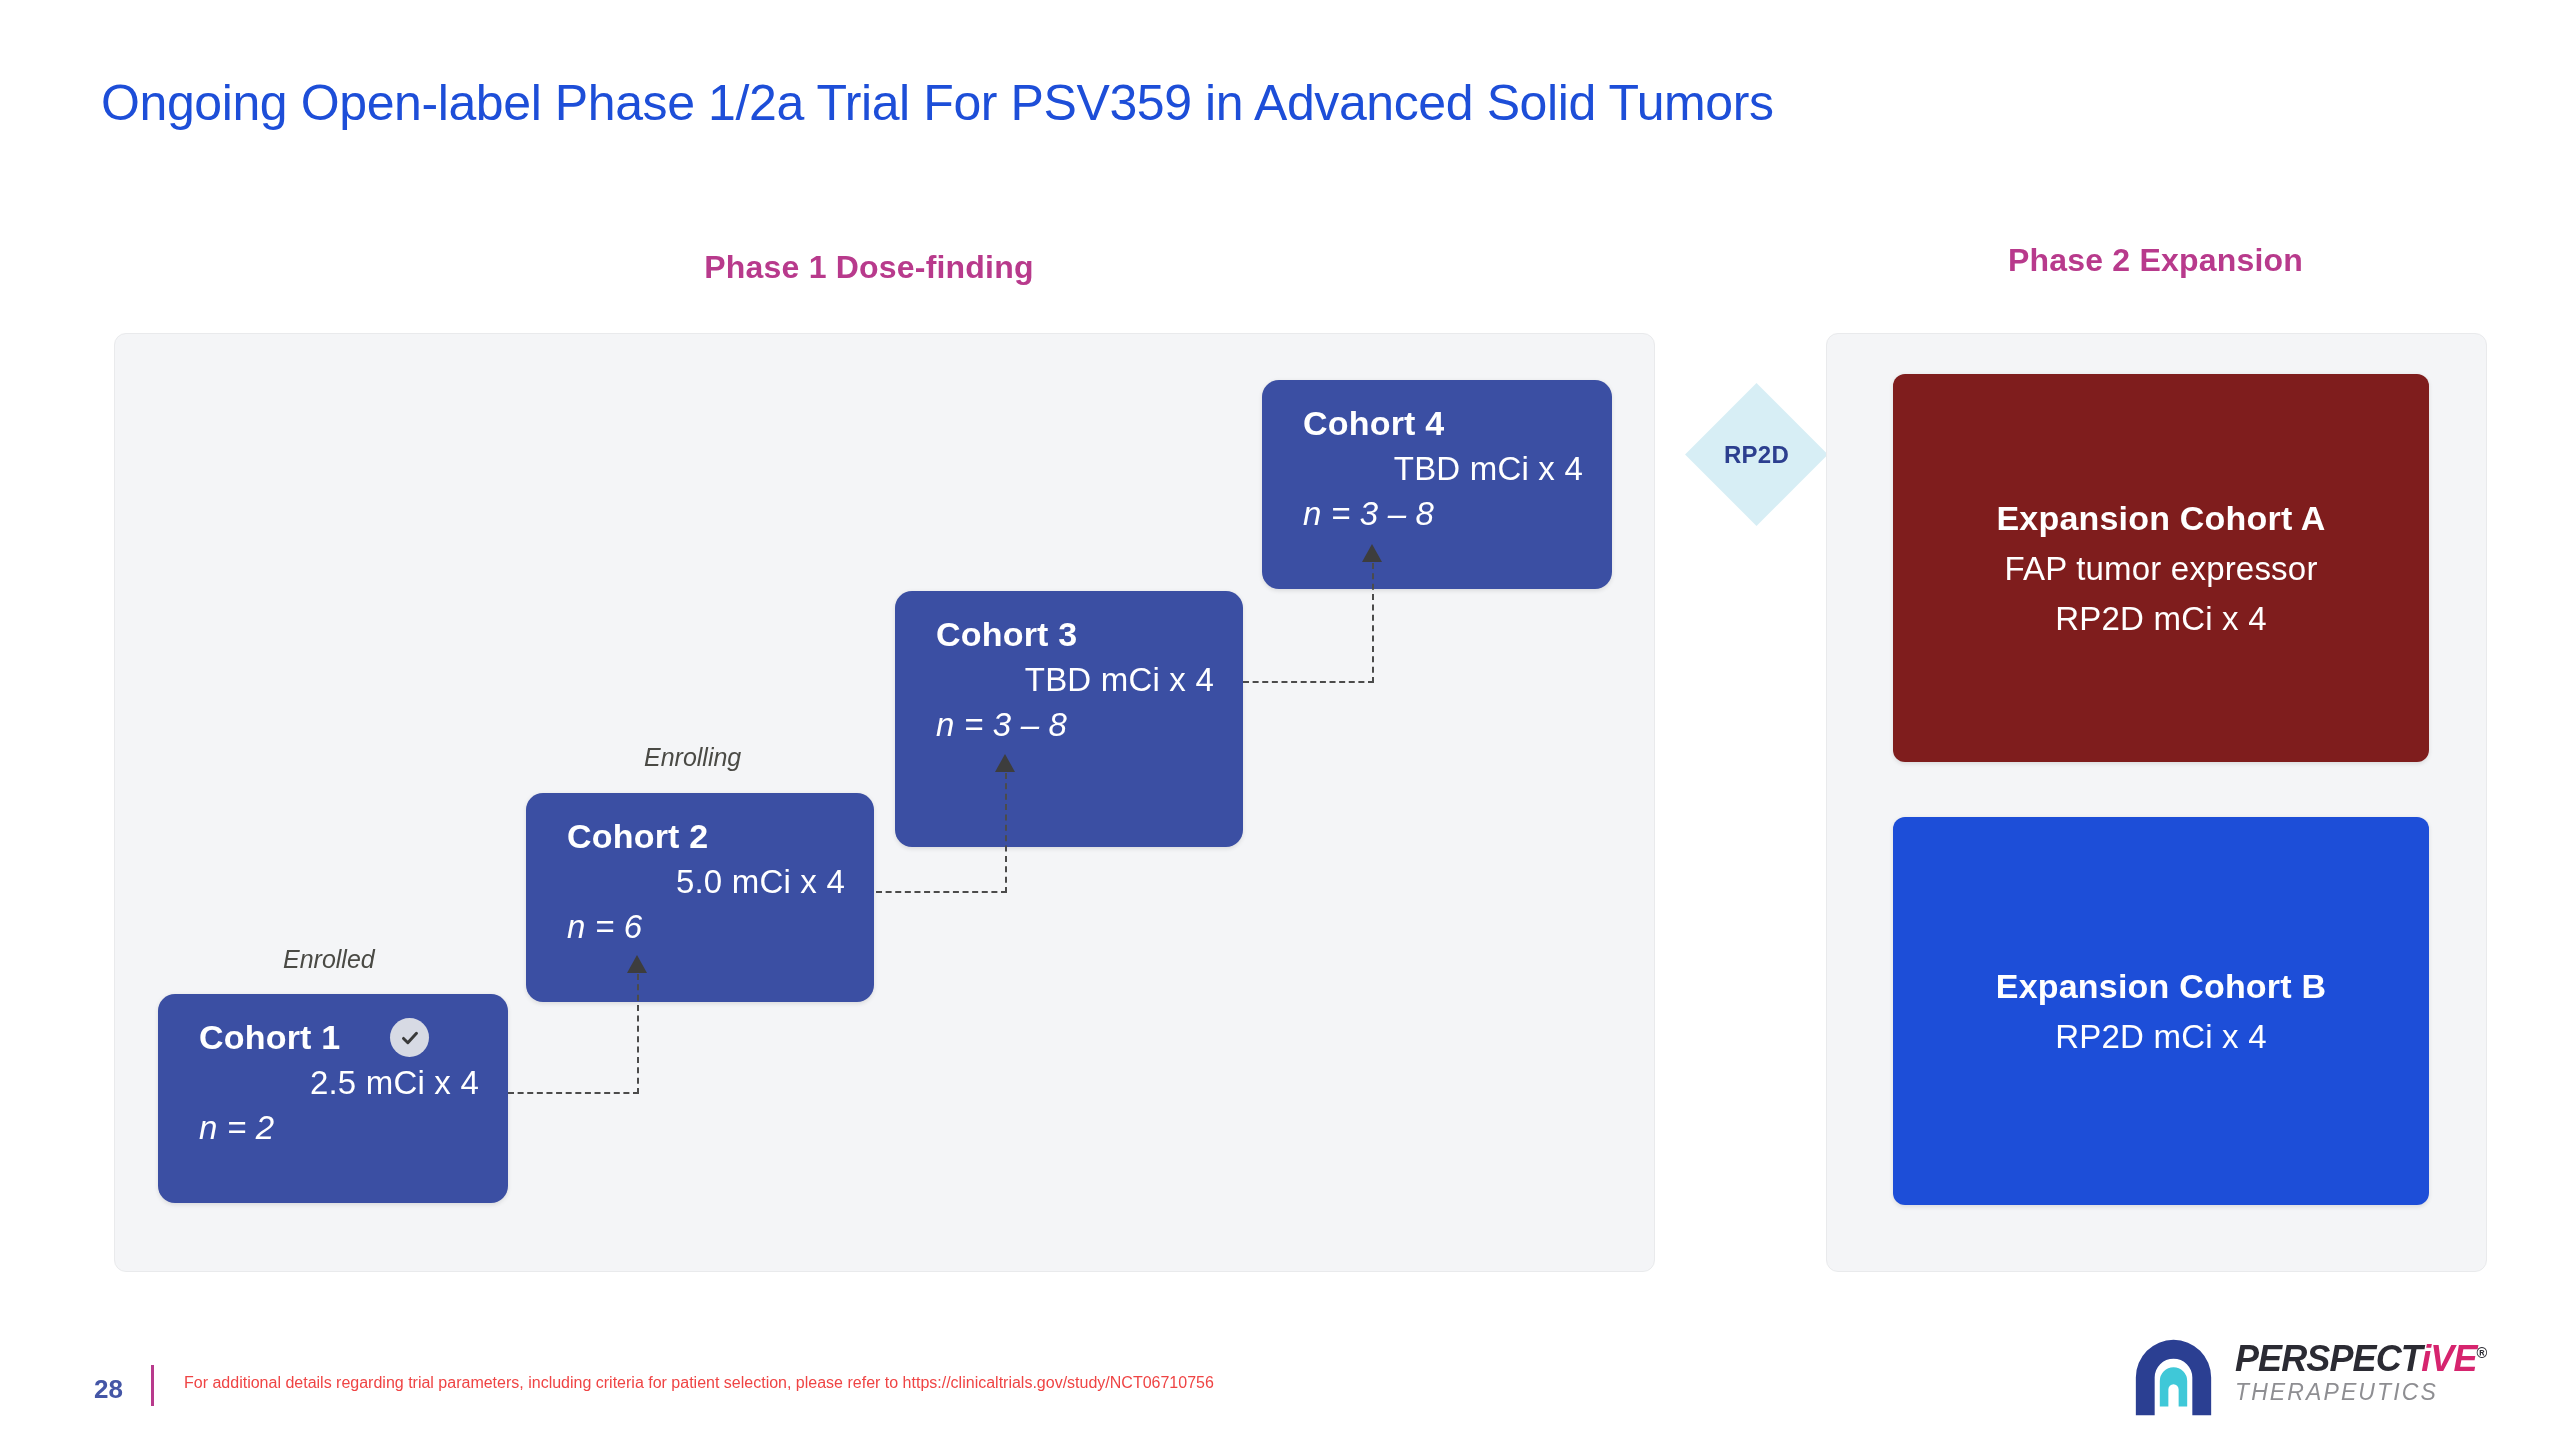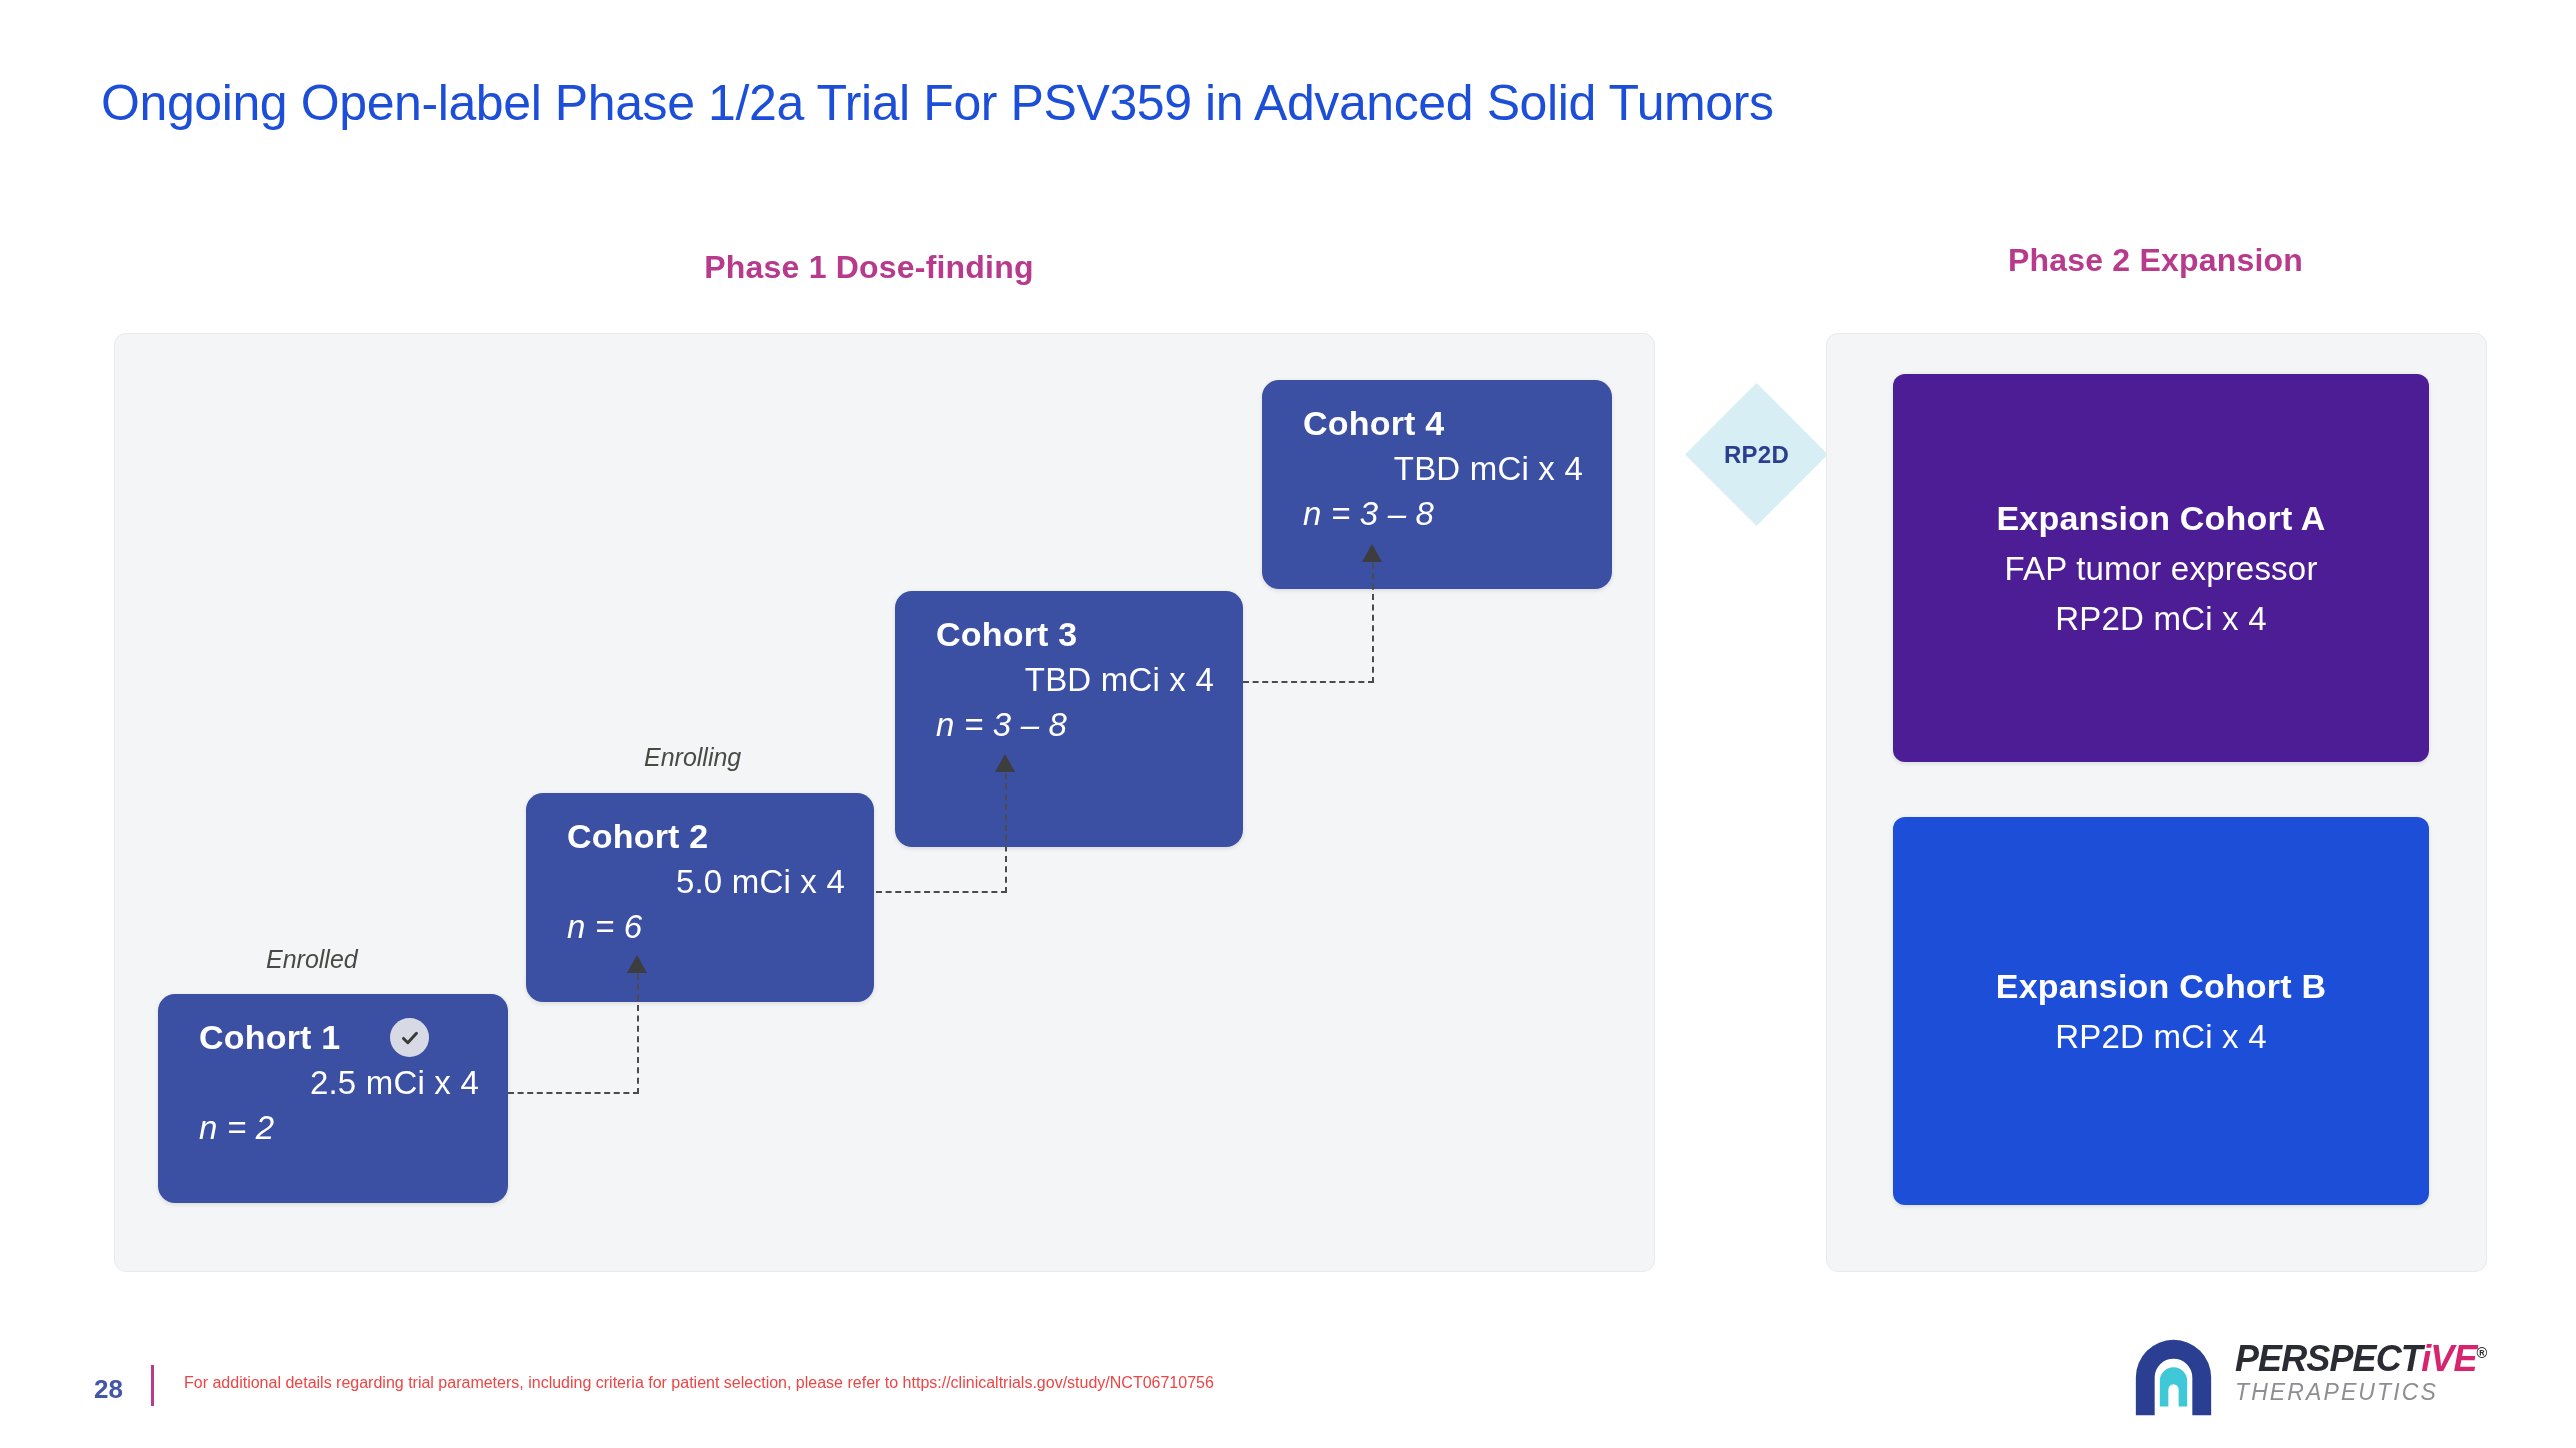--- a/index.html
+++ b/index.html
@@ -107,21 +107,21 @@
 
   
   .status-caption {
     position: absolute;
     font-size: 25px;
     font-style: italic;
     font-weight: 400;
     color: #4a4a45;
     white-space: nowrap;
   }
-  #caption-enrolled  { left: 266px; top: 945px; text-align: right; }
+  #caption-enrolled  { left: 283px; top: 945px; text-align: right; }
   #caption-enrolling { left: 644px; top: 743px;  }
 
   
   .connector { position: absolute; }
   .connector .h-seg {
     position: absolute;
     left: 0;
     bottom: 0;
     height: 0;
     border-top: 2.6px dashed #4b4b4b;
@@ -183,21 +183,21 @@
     border-radius: 12px;
     box-sizing: border-box;
     display: flex;
     flex-direction: column;
     align-items: center;
     justify-content: center;
     color: #ffffff;
     text-align: center;
     box-shadow: 0 1.7px 4.3px rgba(0,0,0,0.10);
   }
-  #expansion-a { left: 1893px; top: 374px;  width: 536px; height: 388px; background: #4c1d95; }
+  #expansion-a { left: 1893px; top: 374px;  width: 536px; height: 388px; background: #7f1d1d; }
   #expansion-b { left: 1893px; top: 817px;  width: 536px; height: 388px; background: #1d4ed8; }
 
   .expansion-title {
     font-size: 34px;
     font-weight: 700;
     letter-spacing: 0.2px;
     line-height: 1.5;
   }
   .expansion-line {
     font-size: 33px;

